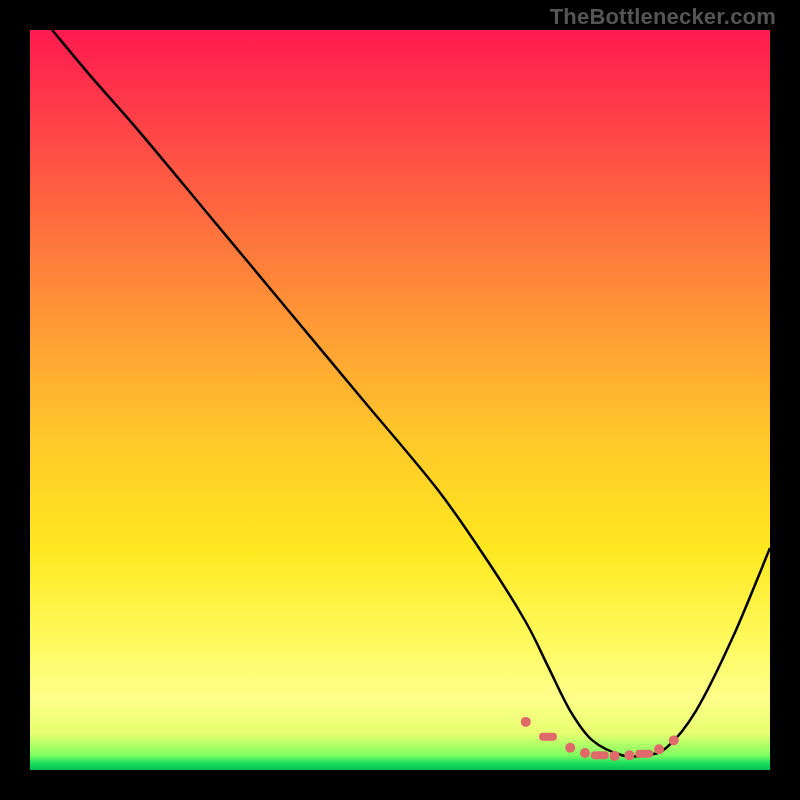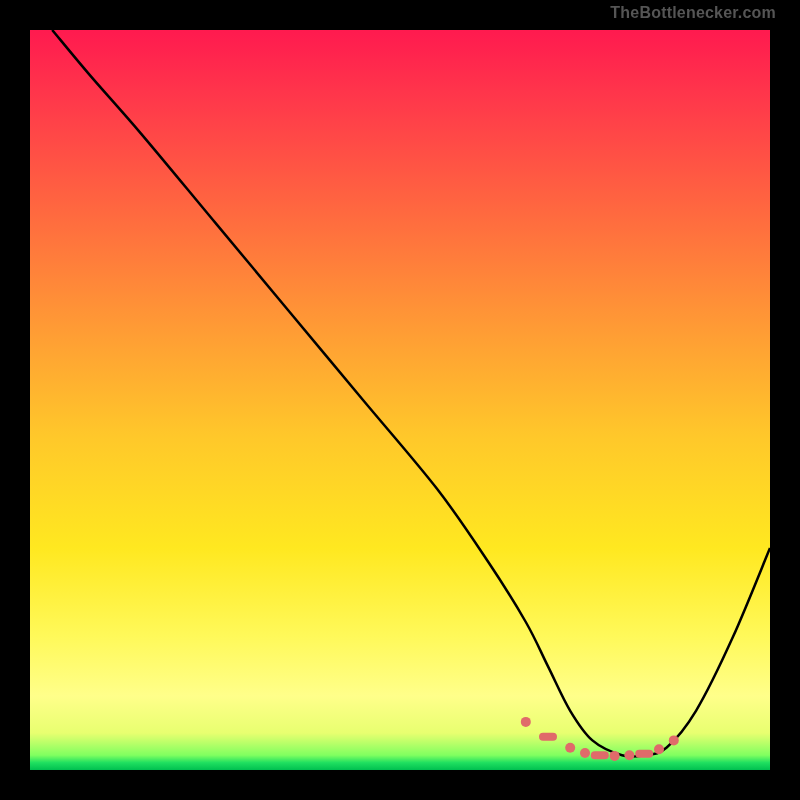--- a/index.html
+++ b/index.html
@@ -15,21 +15,21 @@
     position: relative;
     width: 800px;
     height: 800px;
     background: #000;
   }
   .attribution {
     position: absolute;
     top: 4px;
     right: 24px;
     color: #555;
-    font-size: 16px;
+    font-size: 22px;
     font-weight: bold;
     letter-spacing: 0.2px;
     z-index: 10;
   }
   .plot {
     position: absolute;
     left: 30px;
     top: 30px;
     width: 740px;
     height: 740px;

